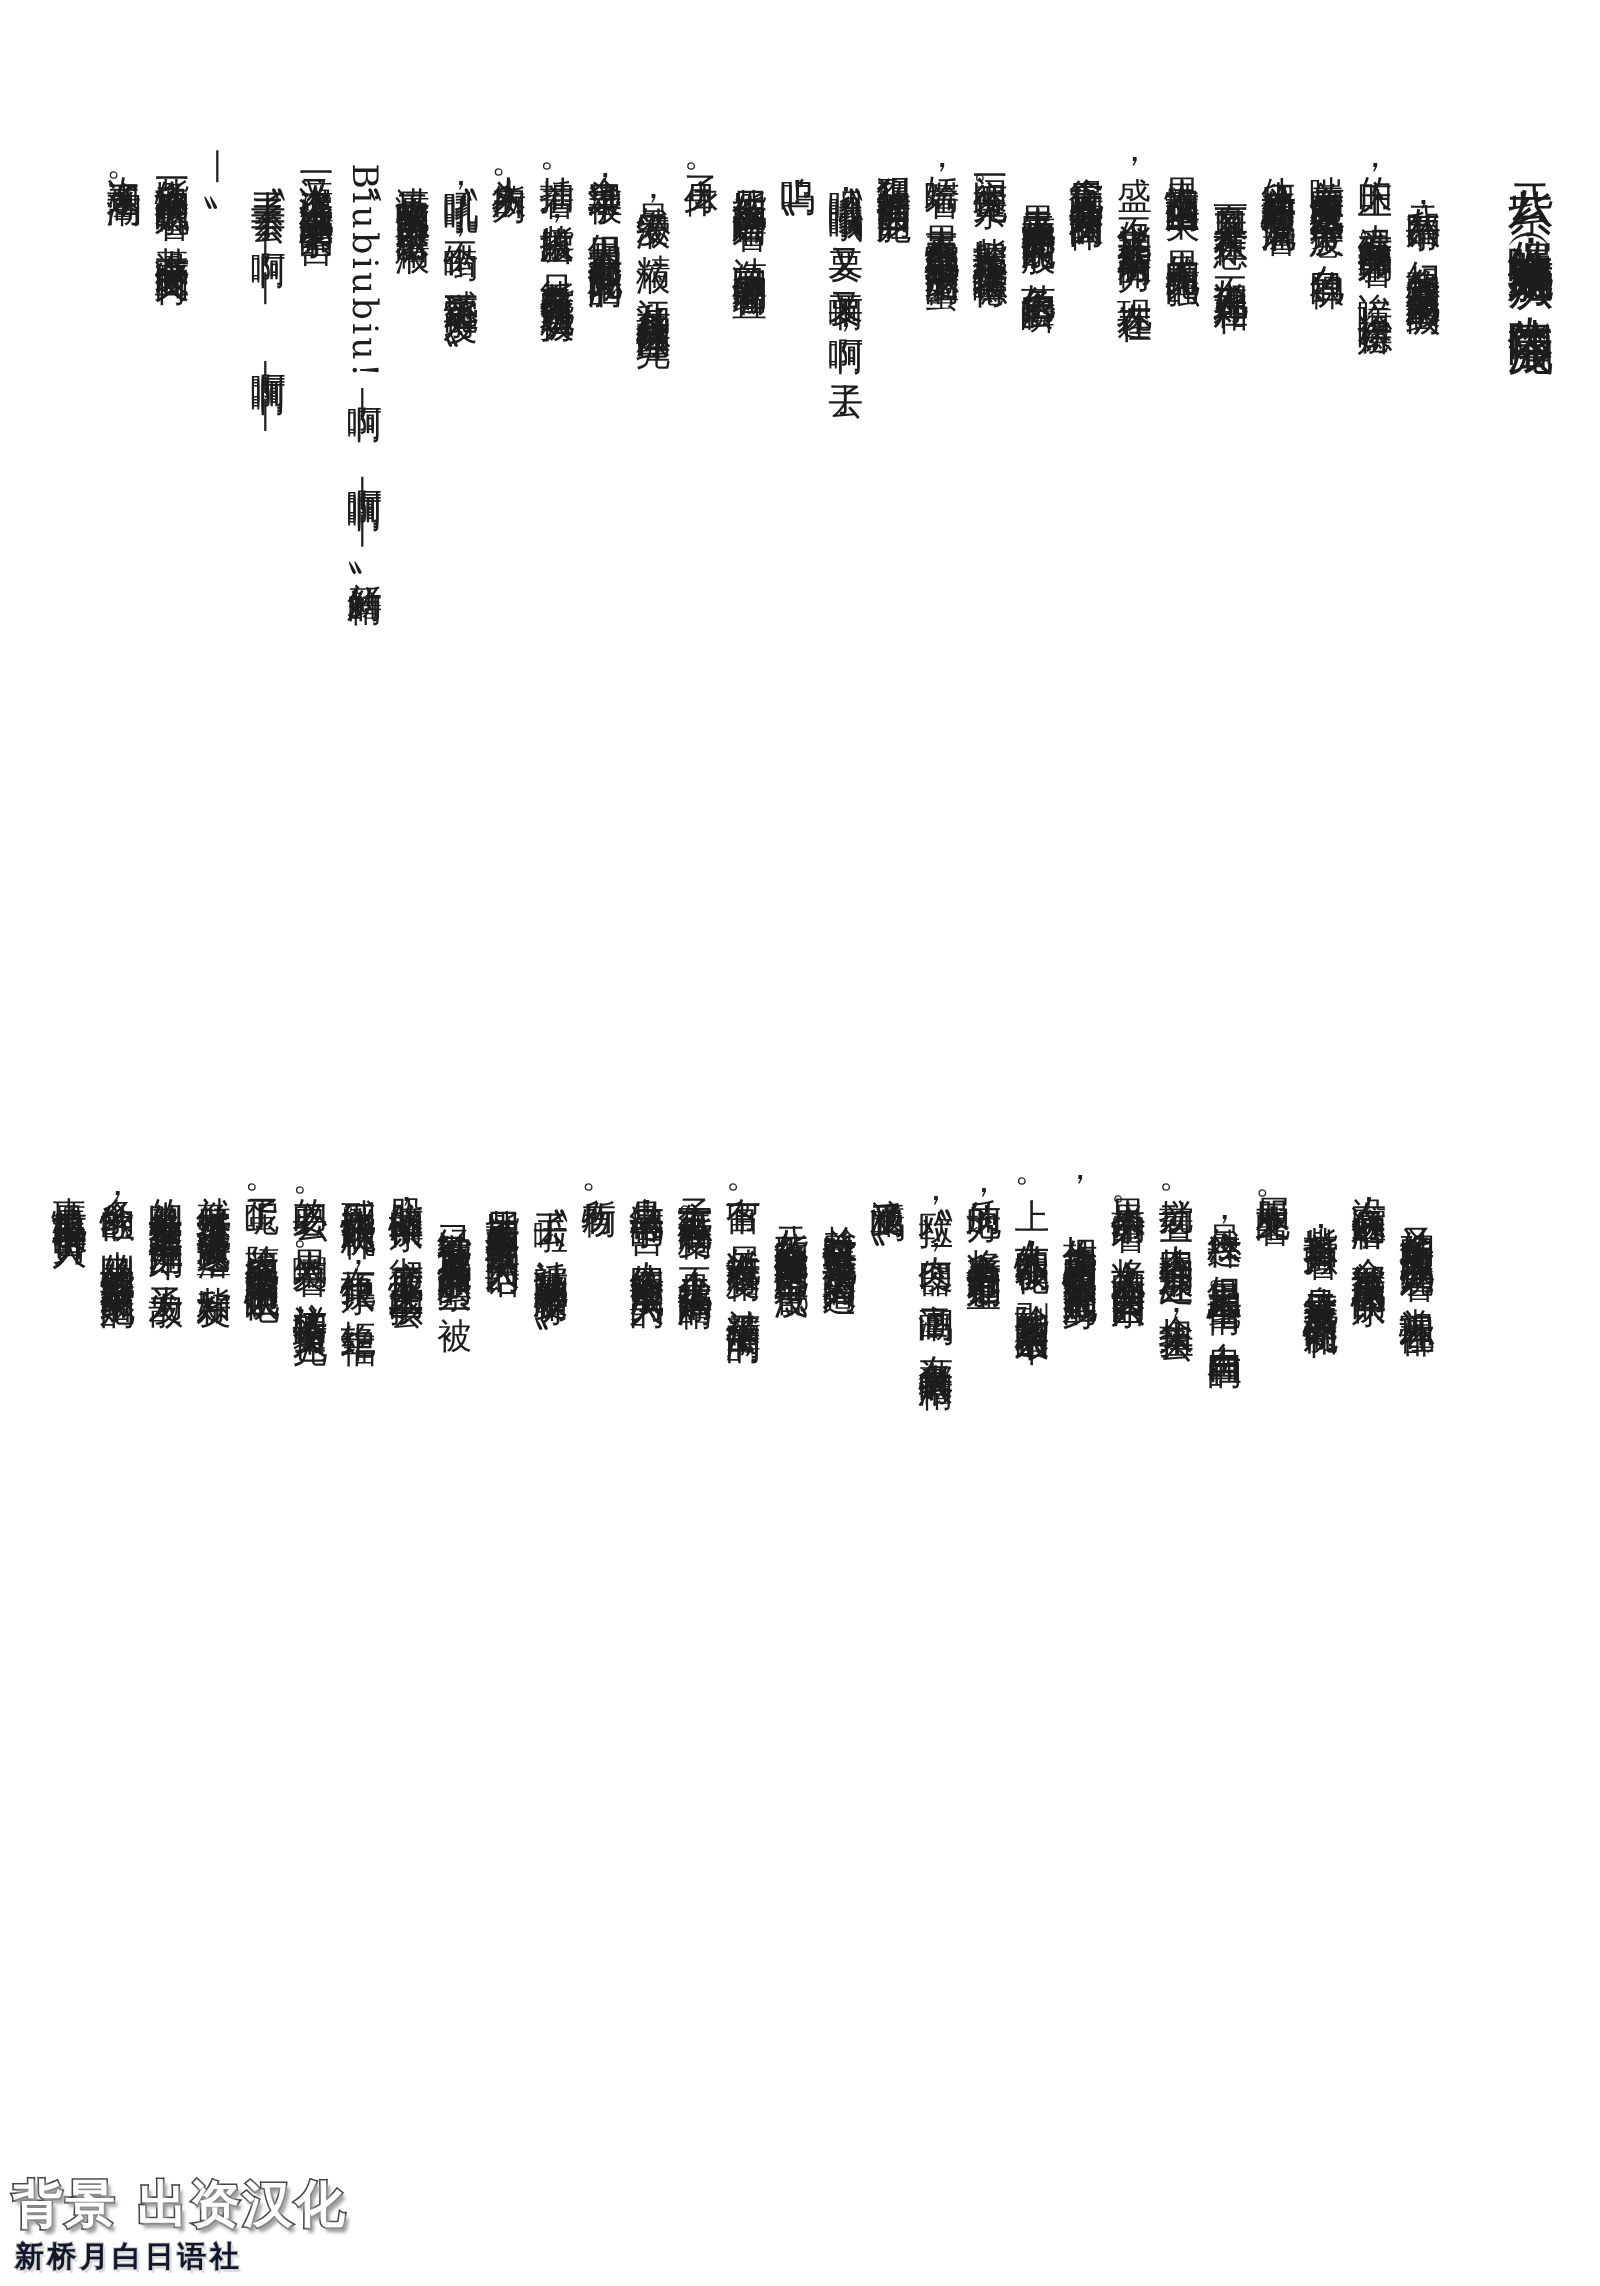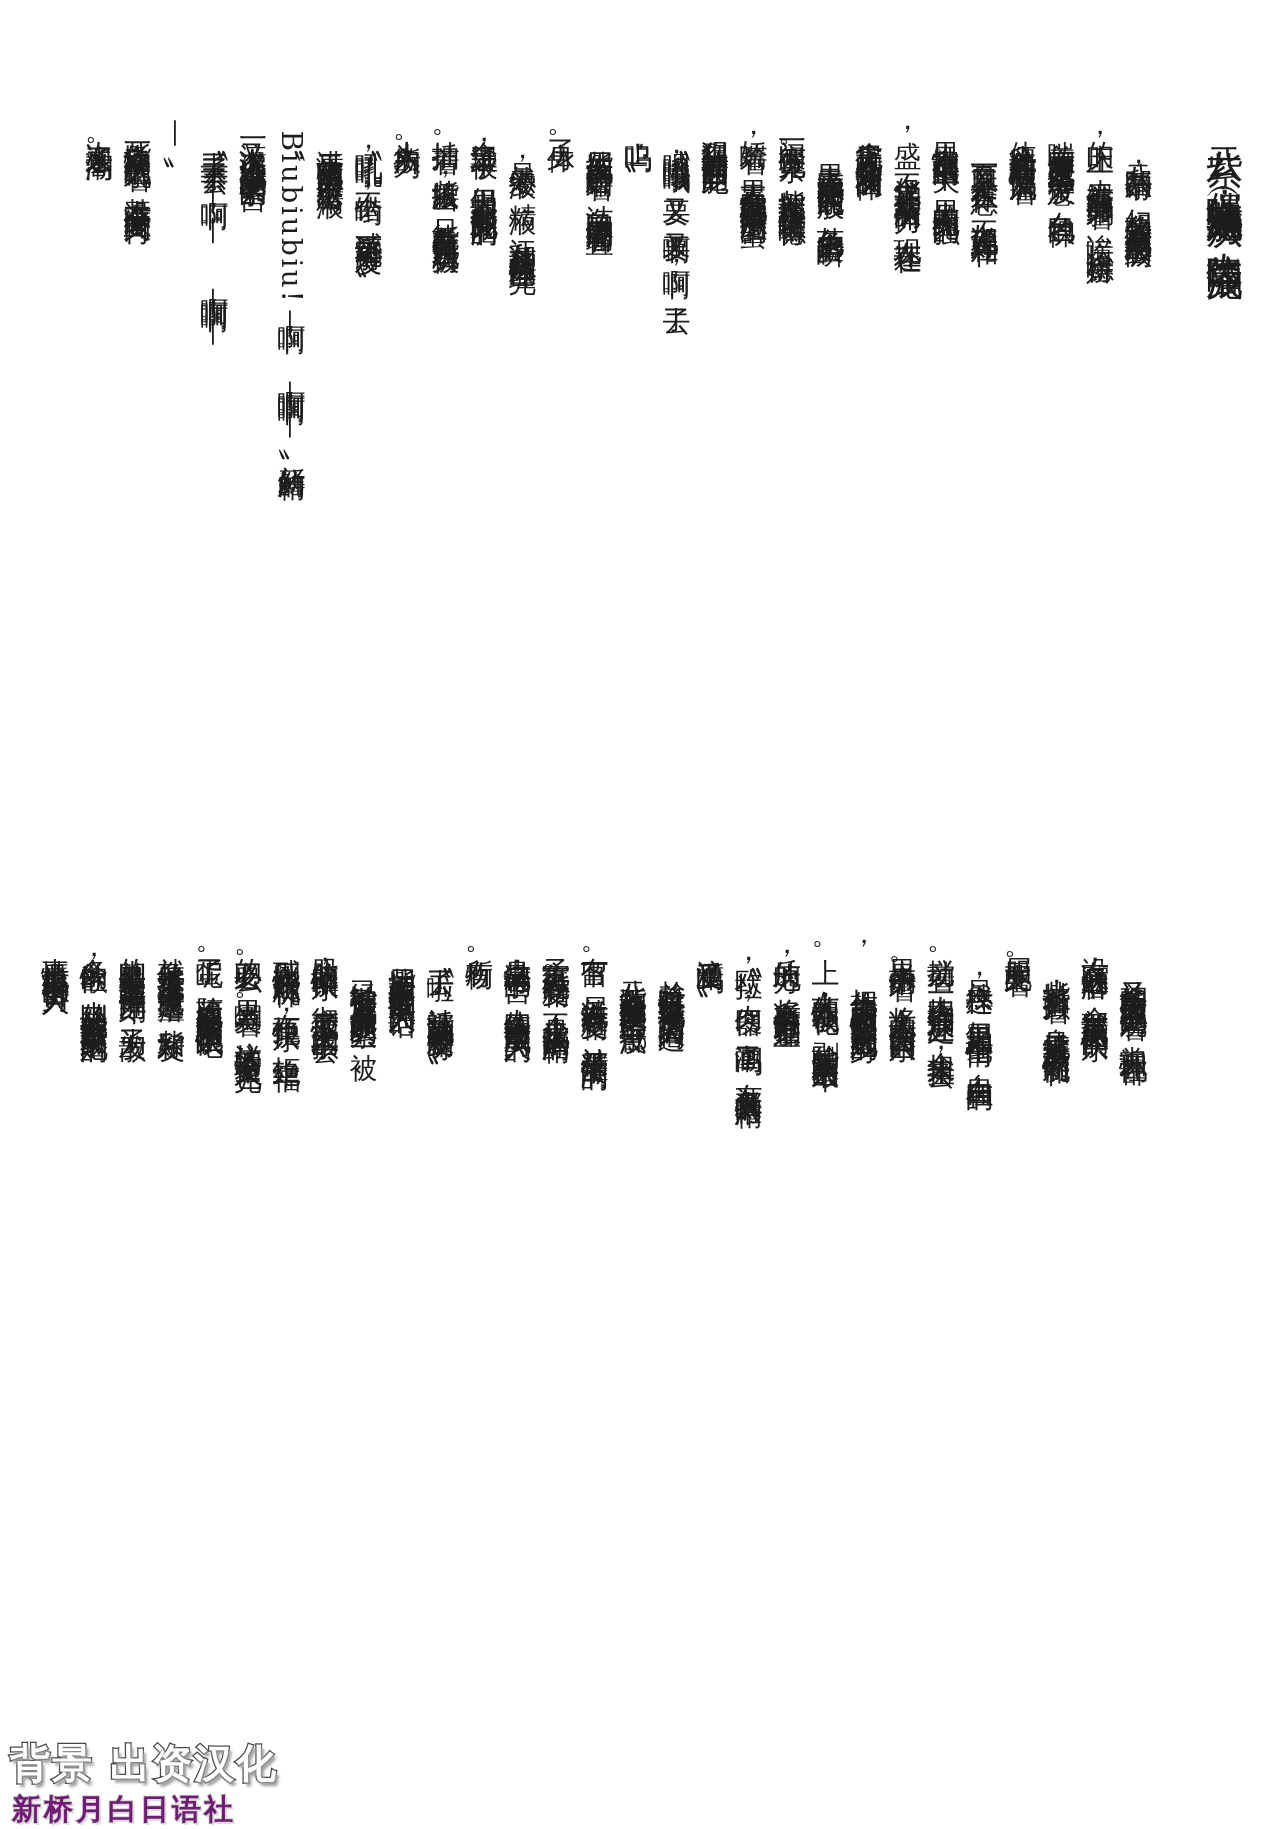--- a/index.html
+++ b/index.html
@@ -48,23 +48,23 @@
     -webkit-text-stroke:2.5px #474747;
     paint-order:stroke fill;
     text-shadow:3px 4px 3px #9a9a9a, 1px 1px 0 #6e6e6e;
     white-space:nowrap;
   }
   .footer-sub{
     position:absolute;
     left:12px;top:1790px;
     font-family:"DejaVu Sans","Liberation Sans",sans-serif;
     font-weight:bold;
-    font-size:29px;
+    font-size:23px;
     letter-spacing:3px;
-    color:#701a75;
+    color:#0f172a;
     -webkit-text-stroke:1.5px #b8b8b8;
     paint-order:stroke fill;
     text-shadow:2px 2px 1px #d9d9d9;
     white-space:nowrap;
   }
 </style>
 </head>
 <body>
 
 <div class="page">

